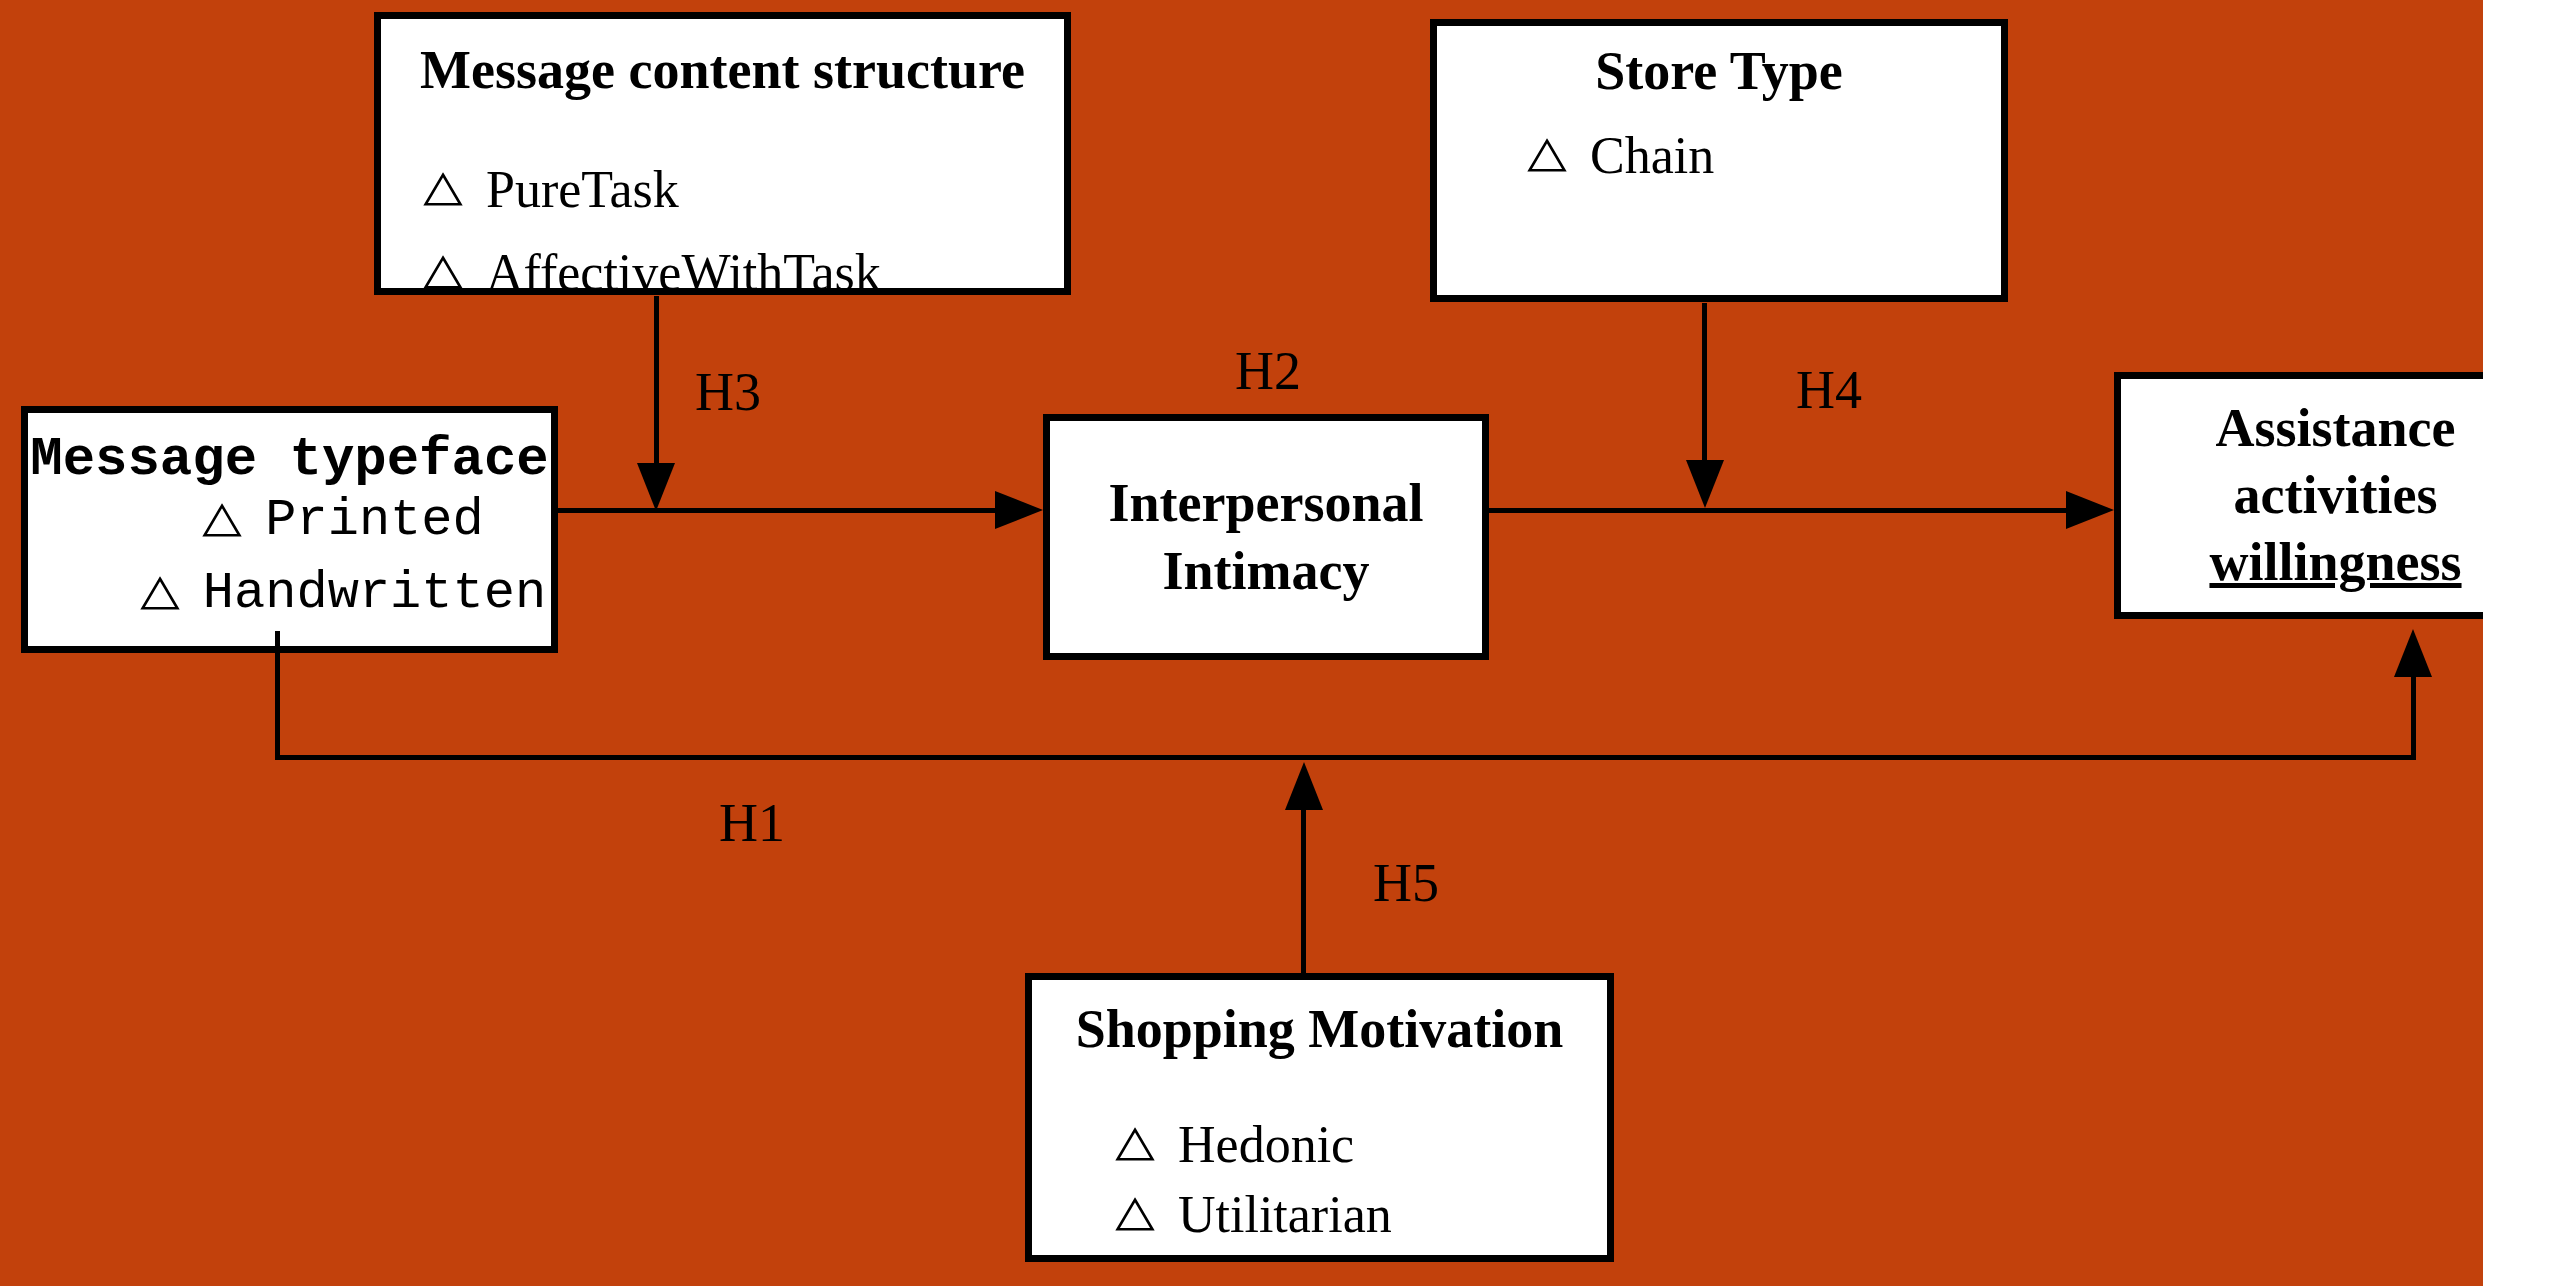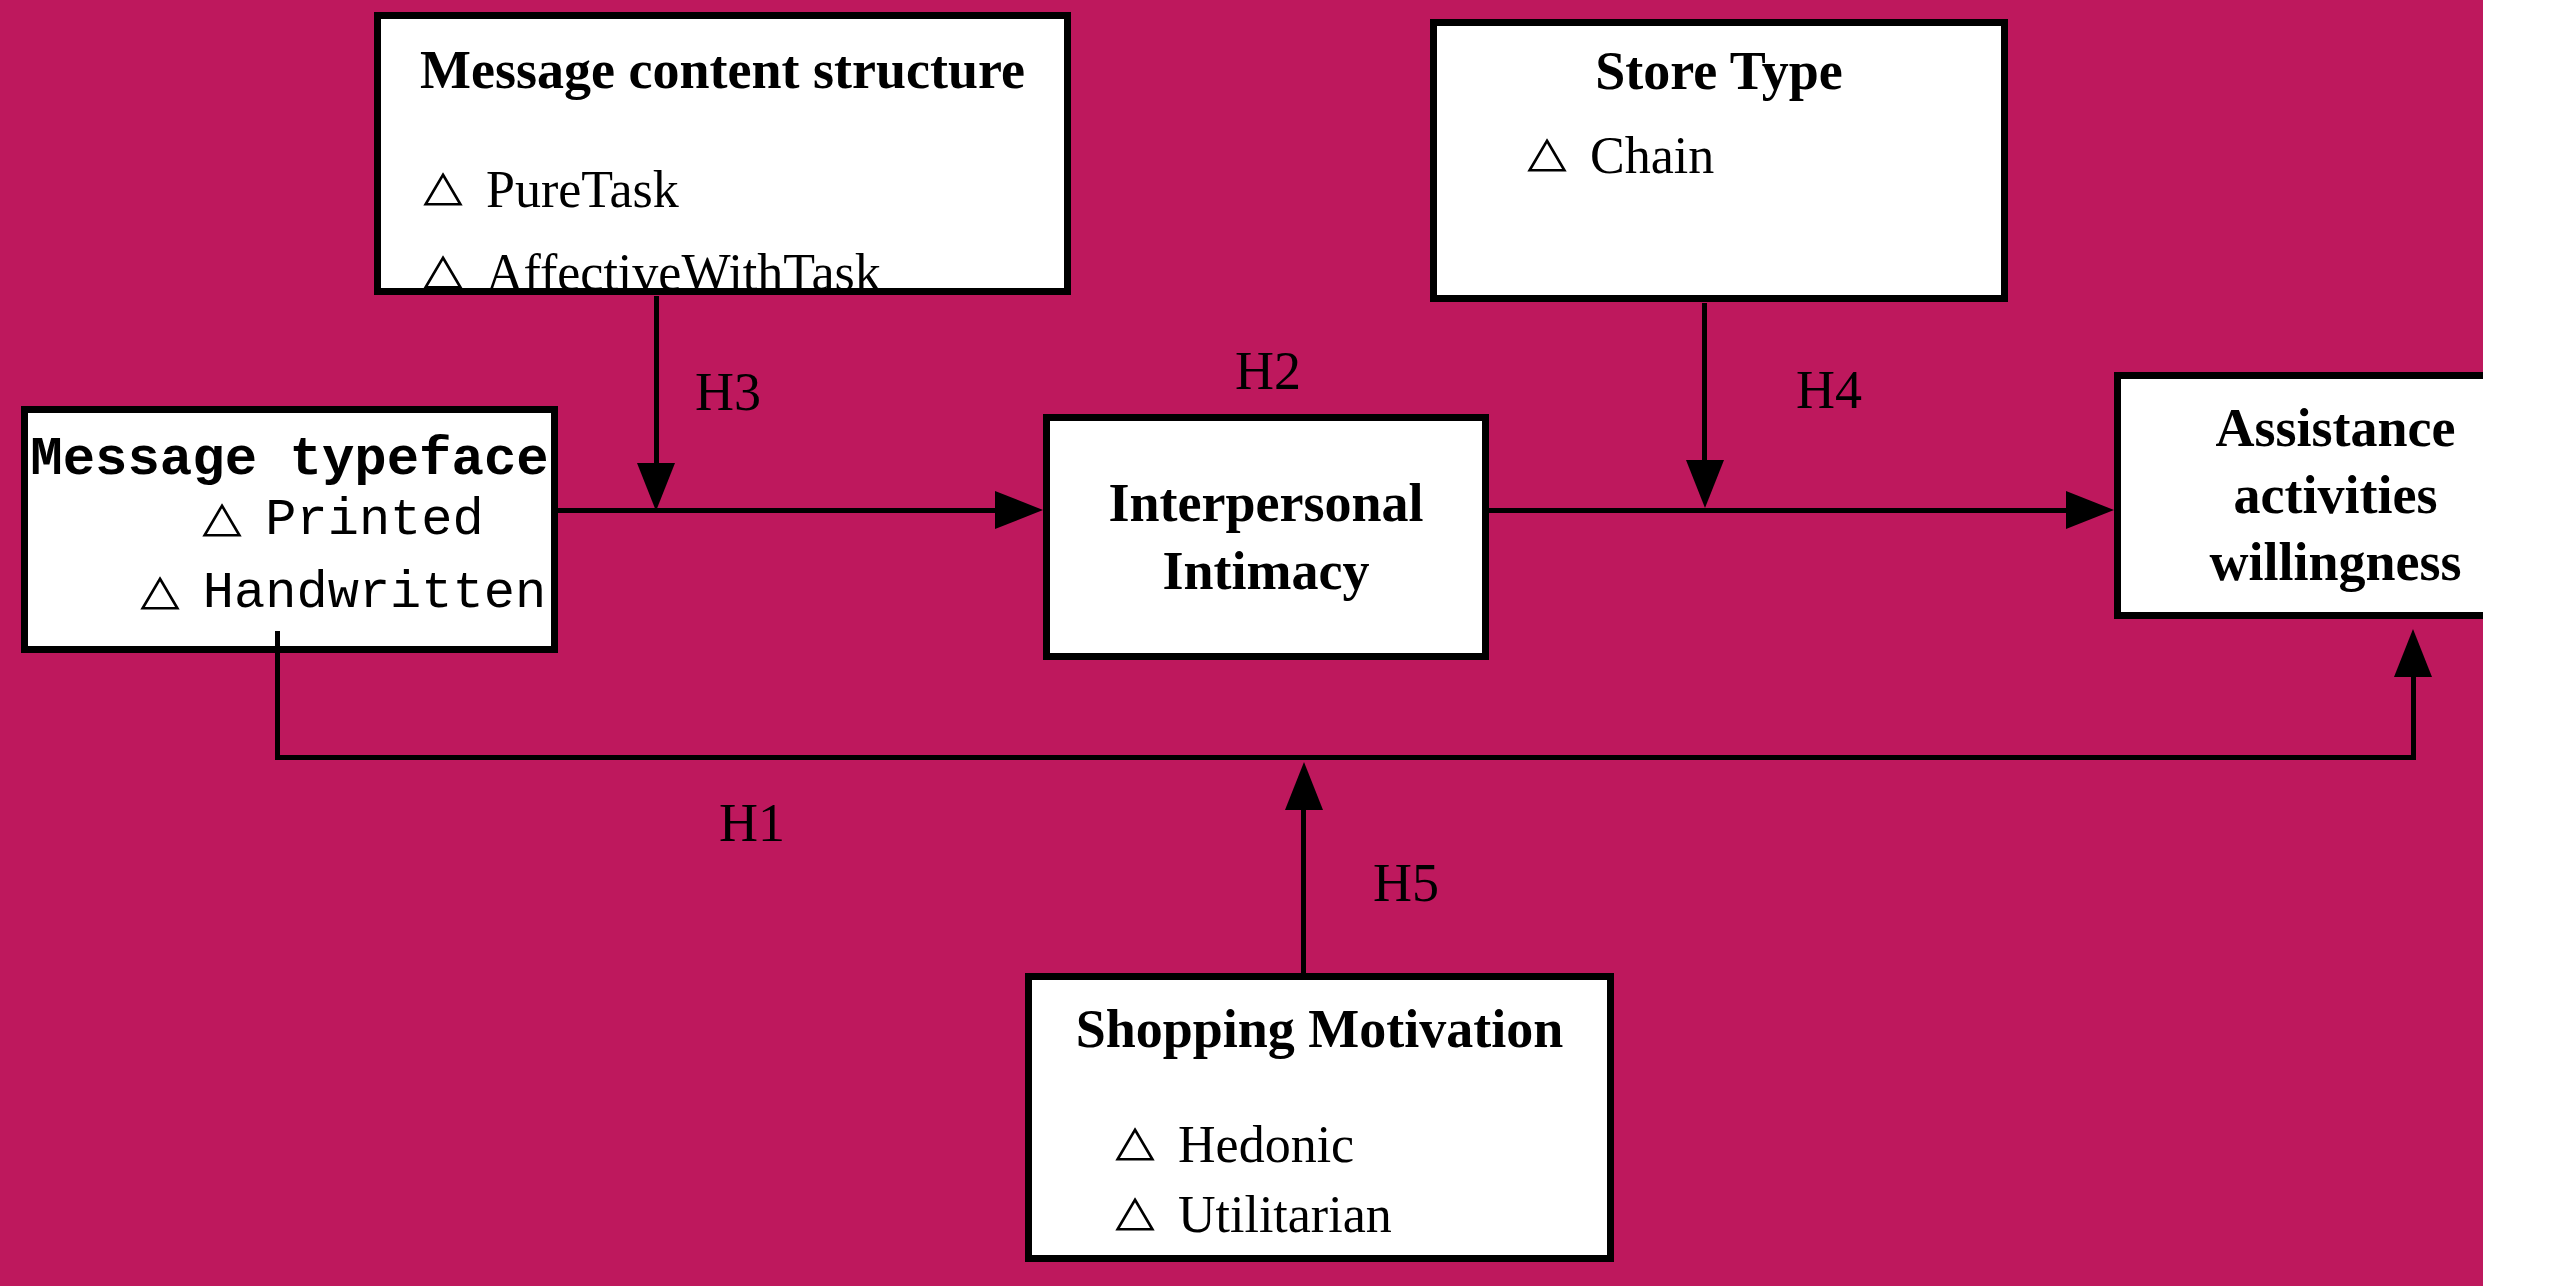--- a/index.html
+++ b/index.html
@@ -1,16 +1,16 @@
 <!DOCTYPE html>
 <html style="font-size:14px"><head>
 <meta charset="utf-8">
 <style>
   html,body{margin:0;padding:0;background:#ffffff;}
-  .canvas{position:relative;width:2483px;height:1286px;background:#be185d;overflow:hidden;
+  .canvas{position:relative;width:2483px;height:1286px;background:#c2410c;overflow:hidden;
           font-family:"Liberation Serif","DejaVu Serif",serif;color:#000;}
   .box{position:absolute;border:7.9px solid #000;background:#fff;box-sizing:border-box;}
   .box-title{font-weight:bold;font-size:54px;line-height:61px;text-align:center;white-space:nowrap;}
   .center-lines{display:flex;flex-direction:column;justify-content:center;align-items:center;height:100%;}
   .center-lines .box-title{line-height:68px;}
   .items{display:flex;flex-direction:column;}
   .item{display:flex;align-items:center;font-size:52px;line-height:61px;white-space:nowrap;}
   .item svg{margin-right:23px;flex:none;}
   .hline,.vline{position:absolute;background:#000;}
   .hline{height:5.2px;}
@@ -78,21 +78,21 @@
     <div class="center-lines">
       <div class="box-title">Interpersonal</div>
       <div class="box-title">Intimacy</div>
     </div>
   </div>
 
   <div class="box" style="left:2114px;top:372px;width:443px;height:247px;">
     <div class="center-lines">
       <div class="box-title" style="line-height:67px;">Assistance</div>
       <div class="box-title" style="line-height:67px;">activities</div>
-      <div class="box-title" style="line-height:67px;">willingness</div>
+      <div class="box-title" style="line-height:67px;text-decoration:underline;">willingness</div>
     </div>
   </div>
 
   <div class="box" style="left:1025px;top:973px;width:589px;height:289px;">
     <div class="box-title" style="margin-top:19px;">Shopping Motivation</div>
     <div class="items" style="margin-top:54px;margin-left:83px;gap:8.7px;">
       <div class="item">
         <svg width="40" height="37" viewBox="0 0 46 42">
             <polygon points="23,4 43,38 3,38" fill="none" stroke="#000" stroke-width="3"></polygon>
           </svg>

